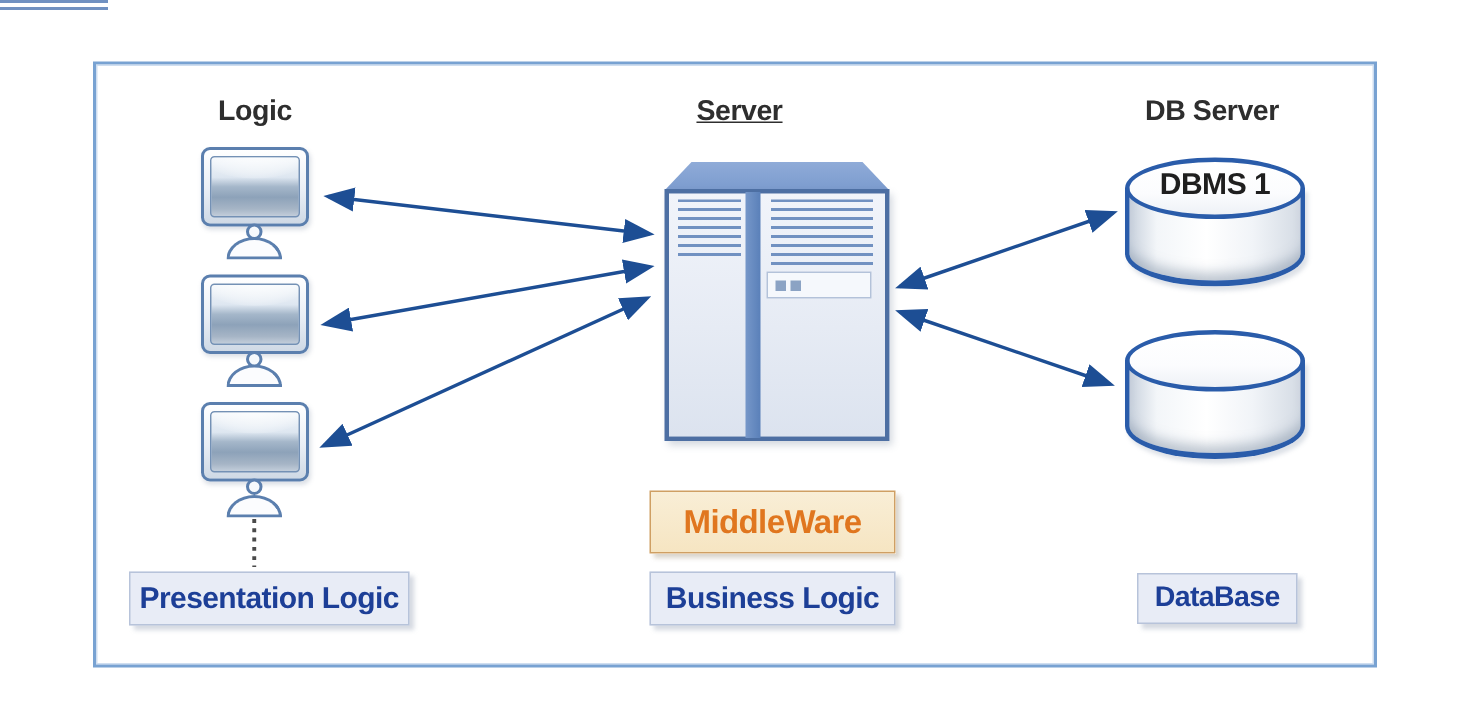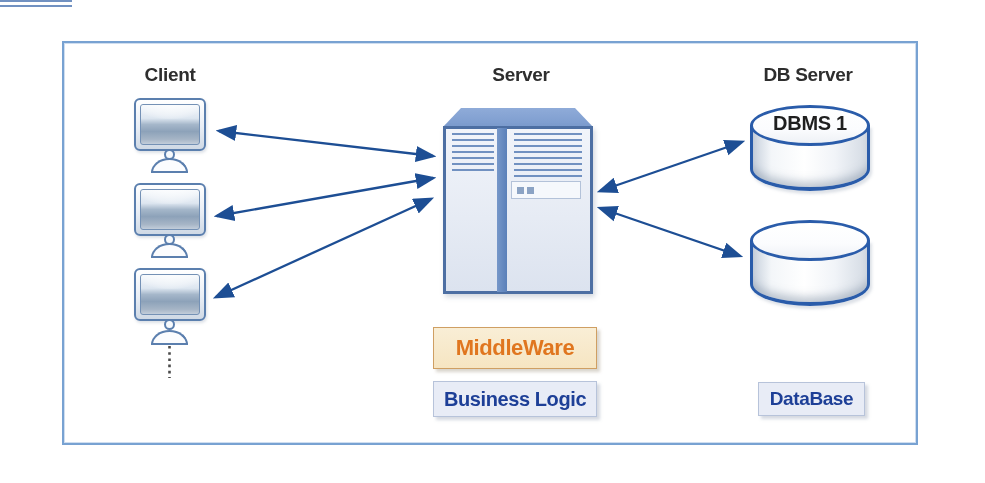--- a/index.html
+++ b/index.html
@@ -6,21 +6,21 @@
   html,body { background:#ffffff; }
   body { font-family:"Liberation Sans", sans-serif; }
   .stage { position:relative; width:985px; height:483px; background:#ffffff; overflow:hidden; }
   .frame { position:absolute; left:62px; top:41px; width:856px; height:404px;
            border:2px solid #78a2d2; background:#ffffff;
            box-shadow: inset 0 0 0 1px #cfdef0; }
 
   .col-title { position:absolute; width:150px; text-align:center; top:64px;
                font-size:19px; font-weight:700; color:#2e2e2e; letter-spacing:-0.3px; }
   #t-client  { left:95px; }
-  #t-server  { left:446px; }
+  #t-server  { left:418px;text-decoration:underline; }
   #t-db      { left:733px; }
 
   
   .monitor { position:absolute; left:134px; width:72px; height:53px;
              border:2px solid #5b7fae; border-radius:6px;
              background:linear-gradient(180deg,#ffffff 0%,#e9eef5 55%,#cfd9e5 100%);
              box-shadow:1px 2px 3px rgba(120,135,160,.25); }
   .screen { position:absolute; left:4px; right:4px; top:4px; bottom:4px;
             border:1px solid #7491b5; border-radius:3px; overflow:hidden;
             background:linear-gradient(180deg,#f3f7fb 0%,#dde6f0 34%,#a5b7ca 50%,#8da2b9 68%,#a6b5c6 88%,#c2cdda 100%); }
@@ -81,21 +81,21 @@
                       box-shadow:3px 3px 3px rgba(160,150,130,.4); }
 
   .arrow-layer { position:absolute; left:0; top:0; width:985px; height:483px; pointer-events:none; }
 </style>
 </head>
 <body>
 
 <div class="stage">
   <div class="frame"></div>
 
-  <div class="col-title" id="t-client">Client</div>
+  <div class="col-title" id="t-client">Logic</div>
   <div class="col-title" id="t-server">Server</div>
   <div class="col-title" id="t-db">DB Server</div>
 
   <div class="monitor" style="top:98px">
       <div class="screen">
         <div class="gloss"></div>
       </div>
     </div>
   <div class="neck" style="top:149px"></div>
   <div class="dome" style="top:158px"></div>
@@ -131,20 +131,21 @@
     <div class="cyl-body"></div>
     <div class="cyl-top"></div>
     <div class="cyl-label">DBMS 1</div>
   </div>
   <div class="cyl" id="cyl-2">
     <div class="cyl-body"></div>
     <div class="cyl-top"></div>
   </div>
 
   <div class="tier-box" id="box-middleware">MiddleWare</div>
+  <div class="tier-box" id="box-presentation">Presentation Logic</div>
   <div class="tier-box" id="box-database">DataBase</div>
   <div class="tier-box" id="box-business">Business Logic</div>
 
   <svg class="arrow-layer" viewBox="0 0 985 483">
     <defs>
       <marker id="ae" markerWidth="9" markerHeight="8" refX="7.5" refY="3.5" orient="auto">
         <path d="M0,0 L9,3.5 L0,7 Z" fill="#1d4e94"></path>
       </marker>
       <marker id="as" markerWidth="9" markerHeight="8" refX="1.5" refY="3.5" orient="auto">
         <path d="M9,0 L0,3.5 L9,7 Z" fill="#1d4e94"></path>

